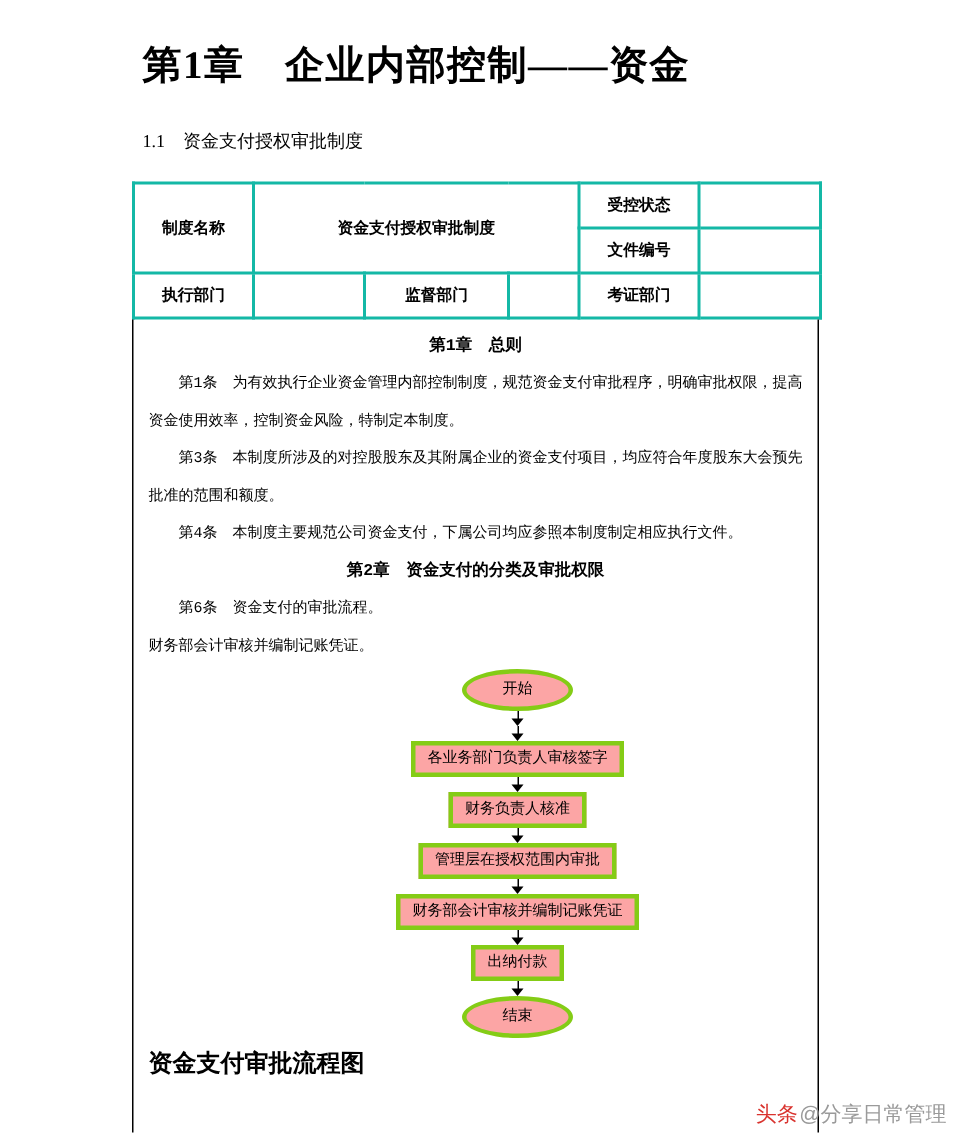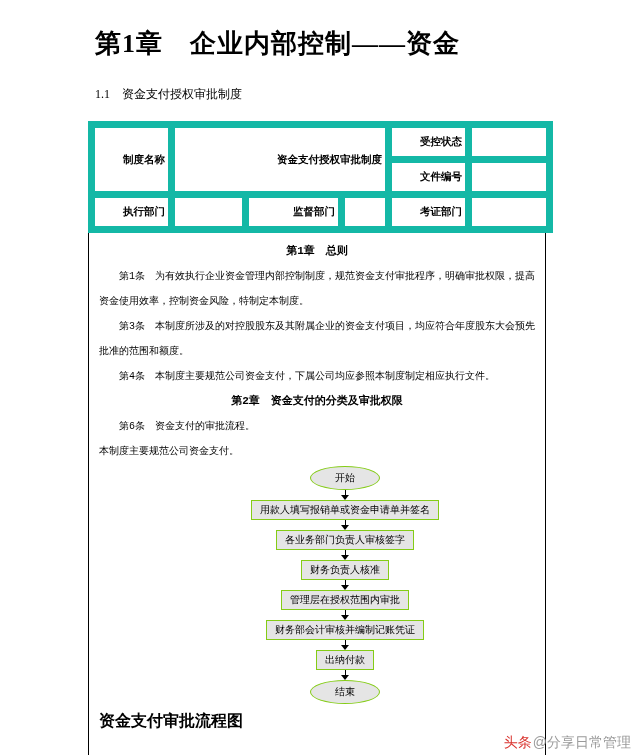--- a/index.html
+++ b/index.html
@@ -13,40 +13,40 @@
     position: absolute; left: 95px; top: 26px;
     font-size: 26px; font-weight: bold; letter-spacing: 1px;
   }
   .section-title {
     position: absolute; left: 95px; top: 86px;
     font-size: 12px; font-weight: normal;
   }
   .doc { position: absolute; left: 88px; top: 121px; width: 458px; }
   table.info { width: 100%; border-collapse: collapse; table-layout: fixed; }
   table.info td {
-    border: 7px solid #14b8a6; font-size: 10.5px; height: 24px;
-    padding: 2px 3px; text-align: right; vertical-align: middle;
+    border: 2px solid #14b8a6; font-size: 10.5px; height: 24px;
+    padding: 2px 3px; text-align: center; vertical-align: middle;
   }
   td.lbl, td.val { font-weight: bold; }
   .body-box {
     border-left: 1px solid #000; border-right: 1px solid #000;
     height: 557px; padding: 6px 10px 0; overflow: hidden;
   }
   .body-box p {
     margin: 0; font-size: 10px; line-height: 25px;
     text-align: justify; text-indent: 2em; font-family: Liberation Mono, monospace;
   }
   p.center-heading { text-align: center; font-weight: bold; font-size: 11px; text-indent: 0; }
   p.no-indent { text-indent: 0; }
   .flow {
     display: flex; flex-direction: column; align-items: center;
     position: relative; left: 28px; margin-top: 2px;
   }
   .node {
-    border: 1px solid #84cc16; background: #e5e5e5;
+    border: 3px solid #84cc16; background: #fca5a5;
     font-size: 10px; line-height: 12px; padding: 3px 8px;
     text-align: center; white-space: nowrap;
   }
   .oval { border-radius: 50%; padding: 5px 24px; }
   .arrow { width: 9px; height: 10px; position: relative; }
   .arrow::before {
     content: ""; position: absolute; left: 4px; top: 0;
     width: 1px; height: 6px; background: #000;
   }
   .arrow::after {
@@ -101,26 +101,25 @@
     </tbody>
   </table>
 
   <div class="body-box">
     <p class="center-heading">第1章　总则</p>
     <p>第1条　为有效执行企业资金管理内部控制制度，规范资金支付审批程序，明确审批权限，提高资金使用效率，控制资金风险，特制定本制度。</p>
     <p>第3条　本制度所涉及的对控股股东及其附属企业的资金支付项目，均应符合年度股东大会预先批准的范围和额度。</p>
     <p>第4条　本制度主要规范公司资金支付，下属公司均应参照本制度制定相应执行文件。</p>
     <p class="center-heading">第2章　资金支付的分类及审批权限</p>
     <p>第6条　资金支付的审批流程。</p>
-    <p class="no-indent">本制度主要规范公司资金支付。</p>
+    <p class="no-indent">财务部会计审核并编制记账凭证。</p>
 
     <div class="flow">
       <div class="node oval">开始</div>
       <div class="arrow"></div>
-      <div class="node">用款人填写报销单或资金申请单并签名</div>
       <div class="arrow"></div>
       <div class="node">各业务部门负责人审核签字</div>
       <div class="arrow"></div>
       <div class="node">财务负责人核准</div>
       <div class="arrow"></div>
       <div class="node">管理层在授权范围内审批</div>
       <div class="arrow"></div>
       <div class="node">财务部会计审核并编制记账凭证</div>
       <div class="arrow"></div>
       <div class="node">出纳付款</div>

